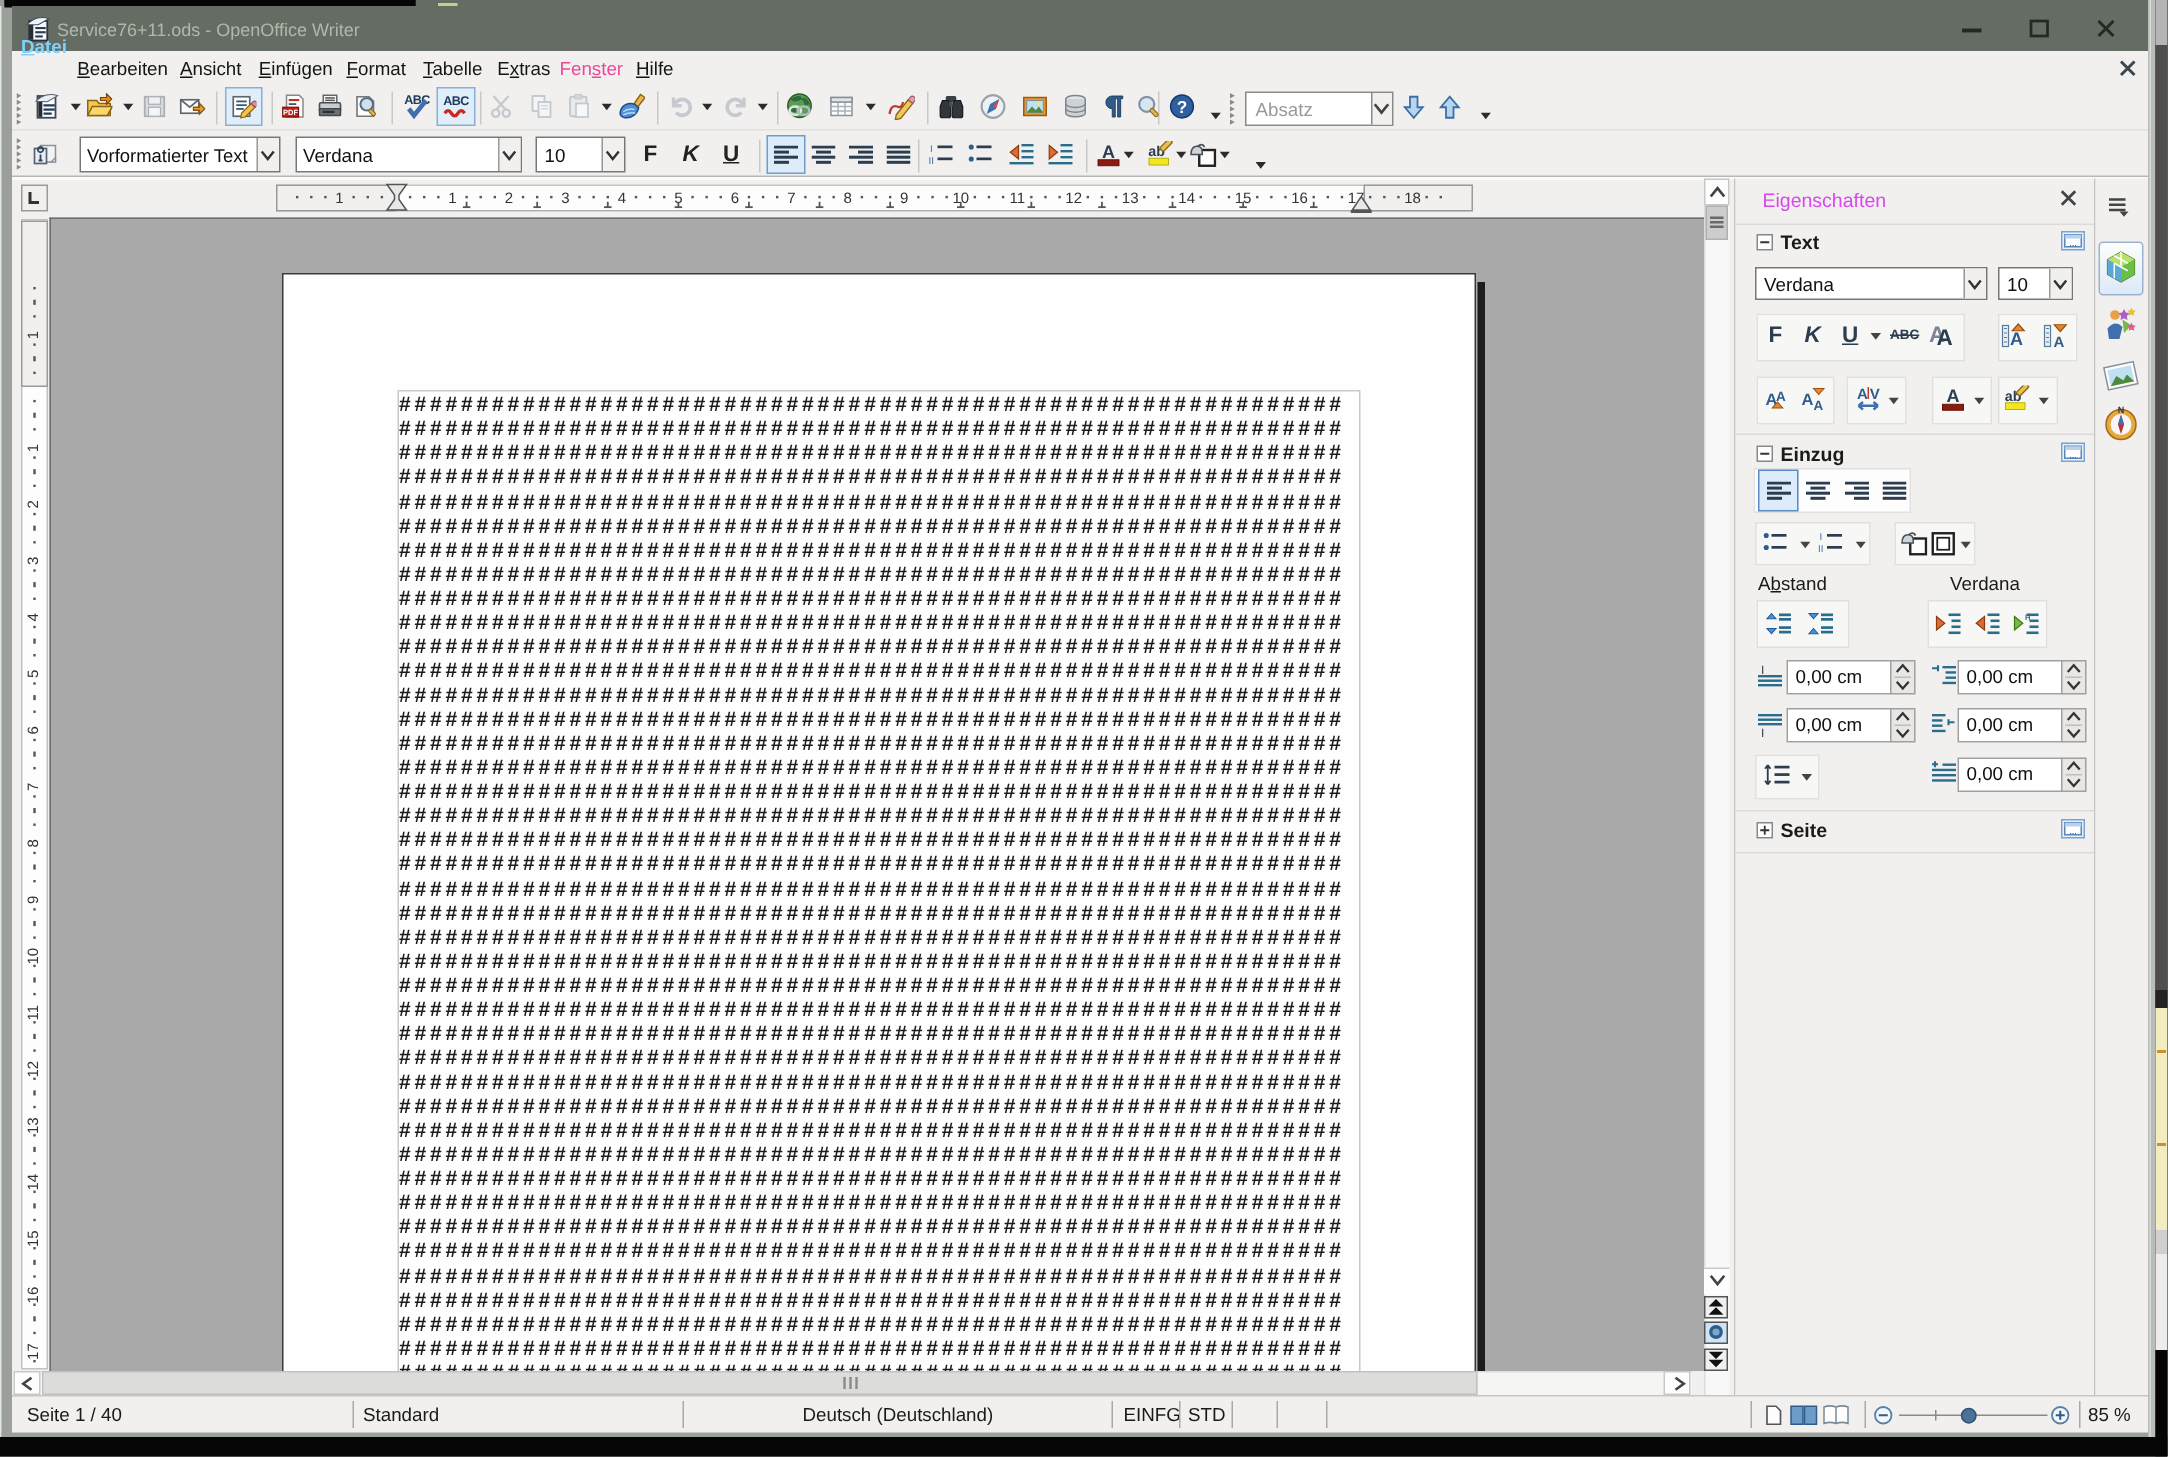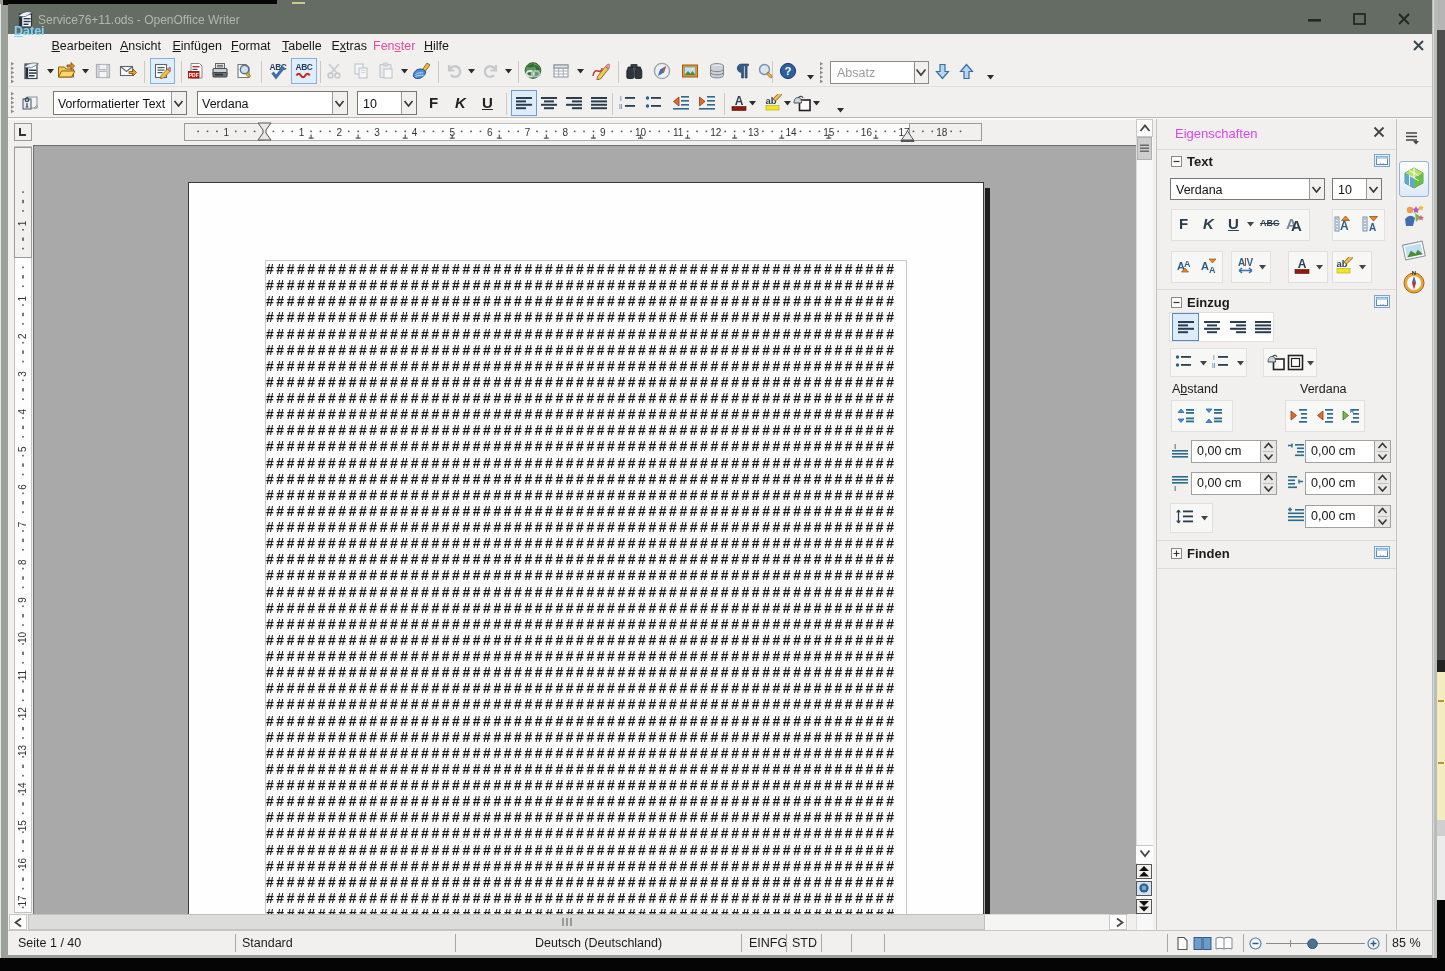--- a/index.html
+++ b/index.html
@@ -901,21 +901,21 @@
 <svg style="position:absolute;left:1376px;top:507px" width="13" height="19" viewBox="0 0 13 19">
       <path d="M2.5 6 L6.5 1.5 L10.5 6" fill="none" stroke="#333" stroke-width="1.5"></path>
       <path d="M2.5 12.5 L6.5 17 L10.5 12.5" fill="none" stroke="#333" stroke-width="1.5"></path>
       <path d="M1 9.5 h11" stroke="#c0beba" stroke-width="1"></path>
     </svg>
 <div style="position:absolute;left:1157px;top:540px;width:239px;height:1px;background:#dddbd9;"></div>
 <div style="position:absolute;left:1171px;top:548px;width:11px;height:11px;background:#fdfdfd;border:1px solid #888;"></div>
 <svg style="position:absolute;left:1171px;top:548px" width="11" height="11" viewBox="0 0 11 11">
       <path d="M2.5 5.5 h6 M5.5 2.5 v6" stroke="#333" stroke-width="1.2"></path>
     </svg>
-<div style="position:absolute;left:1187px;top:546px;font-size:13px;color:#1a1a1a;font-weight:bold;white-space:nowrap;">Finden</div>
+<div style="position:absolute;left:1187px;top:546px;font-size:13px;color:#1a1a1a;font-weight:bold;white-space:nowrap;">Seite</div>
 <div style="position:absolute;left:1374px;top:546px;width:16px;height:13px;background:#e8f0fa;border:1px solid #7aa4d0;"></div>
 <svg style="position:absolute;left:1374px;top:546px" width="16" height="13" viewBox="0 0 16 13">
       <rect x="2.5" y="2.5" width="11" height="8" fill="#fff" stroke="#5a86b8" stroke-width="1"></rect>
       <rect x="2.5" y="2.5" width="11" height="2.5" fill="#b8d2ec"></rect>
       <text x="8" y="10" font-size="6" fill="#333" text-anchor="middle">...</text>
     </svg>
 <div style="position:absolute;left:1157px;top:568px;width:239px;height:1px;background:#dddbd9;"></div>
 <div style="position:absolute;left:1396px;top:119px;width:1px;height:811px;background:#c6c4c2;"></div>
 <div style="position:absolute;left:1397px;top:119px;width:35px;height:811px;background:#f1f0ee;"></div>
 <svg style="position:absolute;left:1404px;top:131px" width="18" height="14" viewBox="0 0 18 14">

